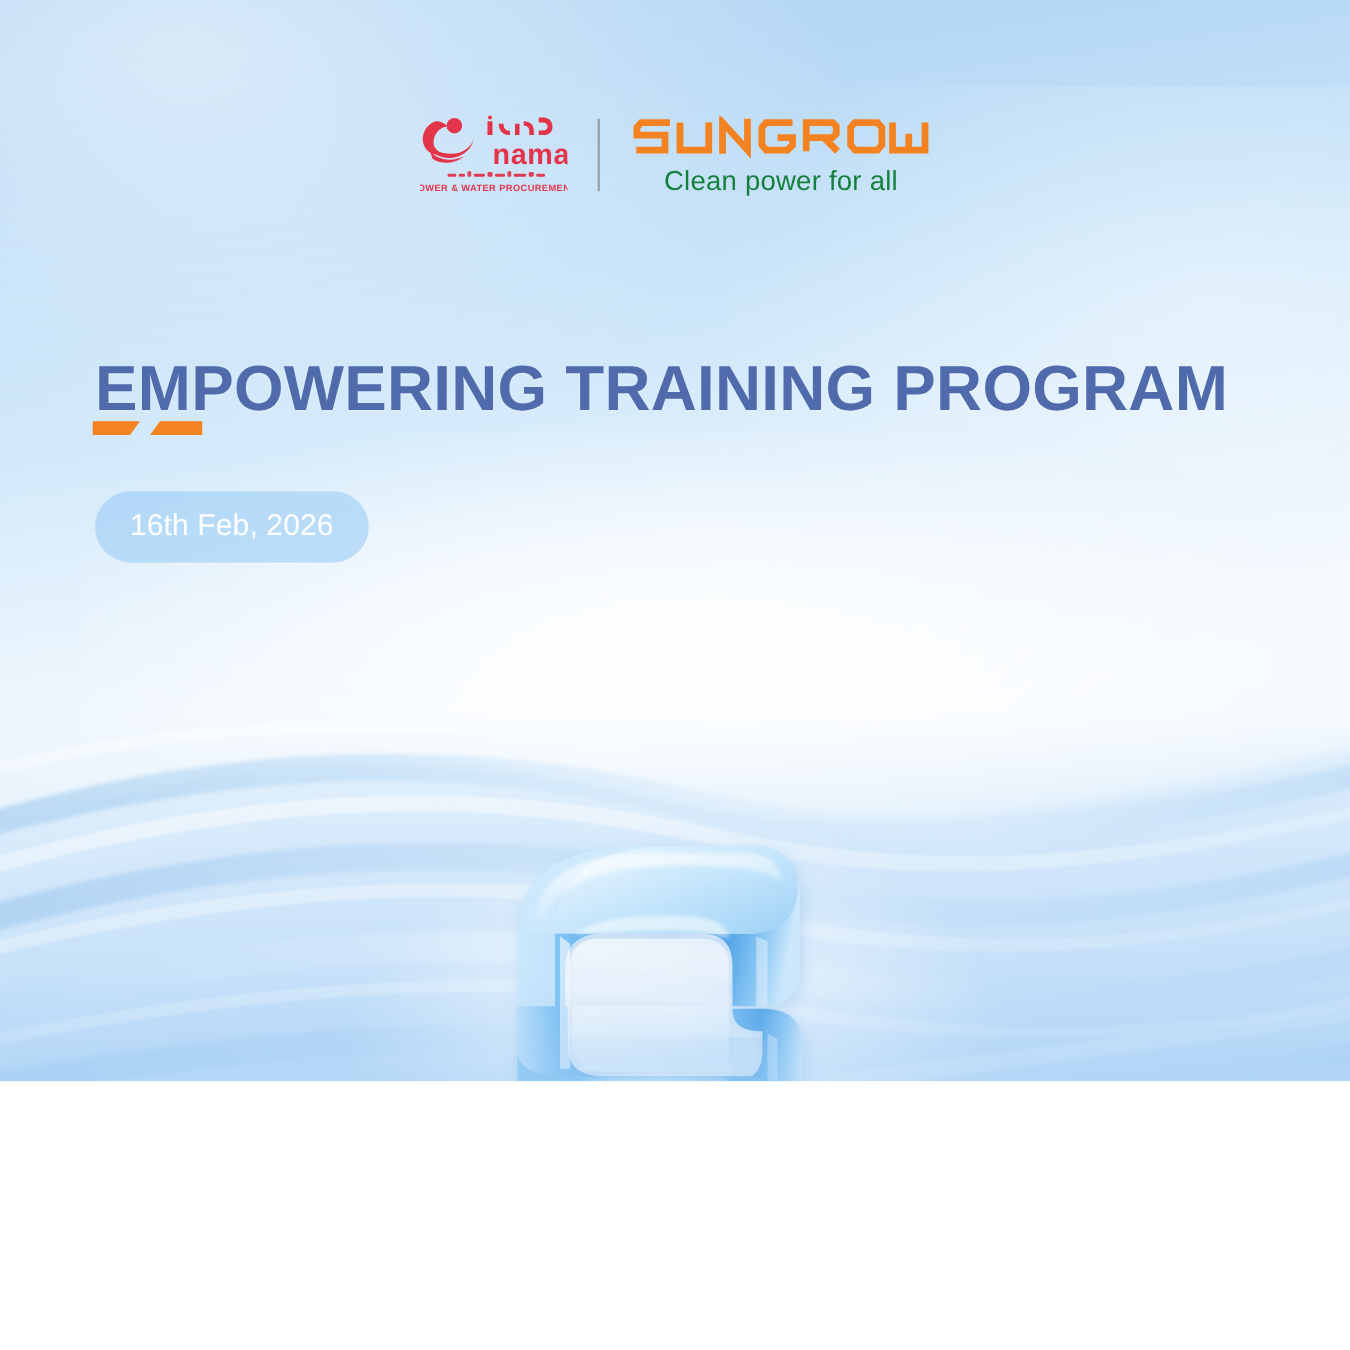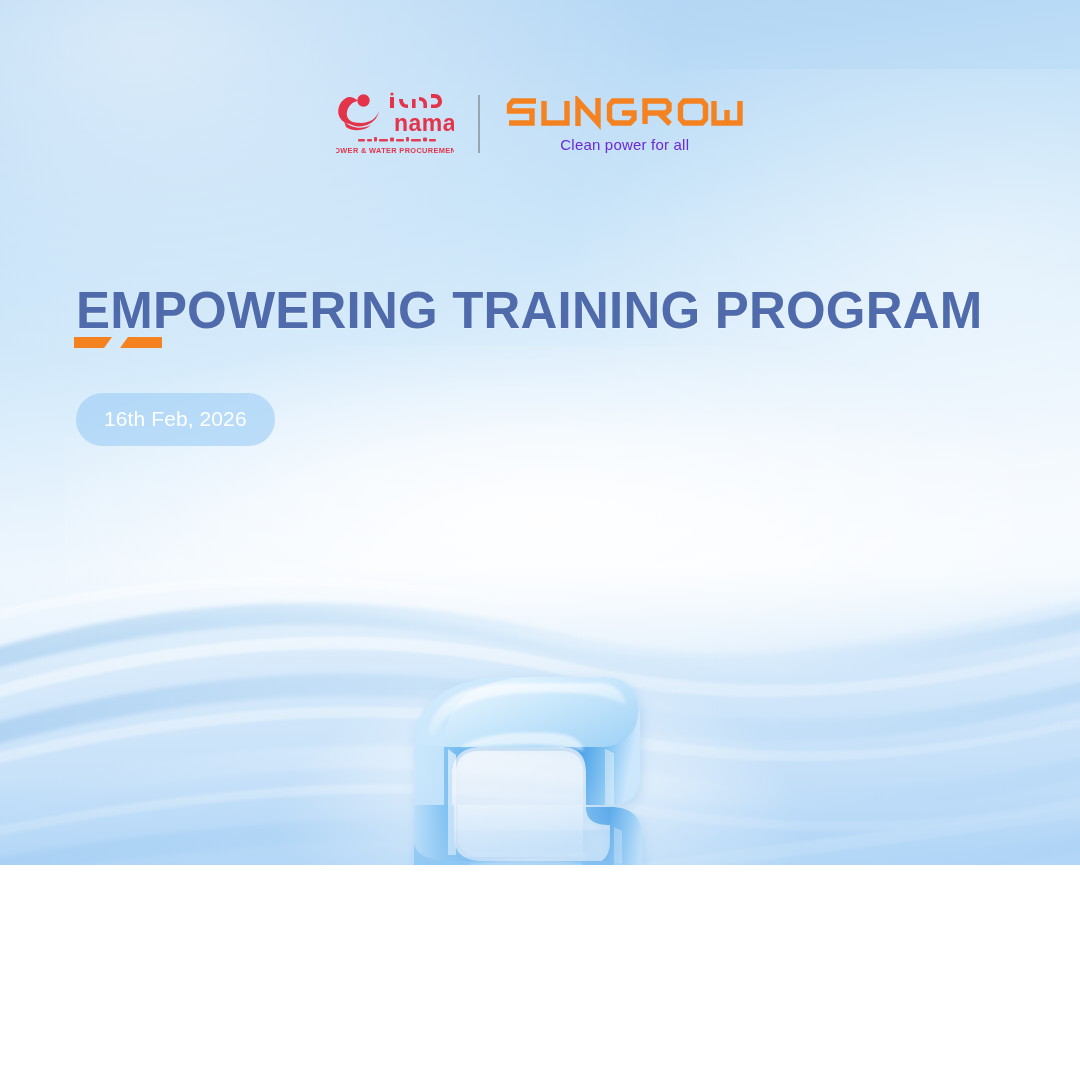--- a/index.html
+++ b/index.html
@@ -117,23 +117,23 @@
     opacity: .85;
   }
   .sungrow-logo {
     display: flex;
     flex-direction: column;
     align-items: center;
   }
   .sungrow-wordmark { display: block; }
   .sungrow-tag {
     margin-top: 5px;
-    font-size: 15px;
+    font-size: 22px;
     letter-spacing: .2px;
-    color: #6d28d9;
+    color: #15803d;
     font-weight: 400;
     line-height: 1;
   }
 
   
   .headline {
     position: absolute;
     left: 76px;
     top: 249px;
     font-size: 51px;
@@ -161,21 +161,21 @@
     color: #ffffff;
     border-radius: 40px;
     font-weight: 400;
     box-sizing: border-box;
     backdrop-filter: blur(2px);
   }
   .pill-date {
     left: 76px;
     top: 393px;
     padding: 13px 28px 14px 28px;
-    font-size: 21px;
+    font-size: 24px;
     line-height: 1.25;
     letter-spacing: .1px;
   }
   .pill-venue {
     left: 76px;
     top: 457px;
     padding: 17px 30px 19px 28px;
     font-size: 21px;
     line-height: 1.42;
     letter-spacing: .1px;

